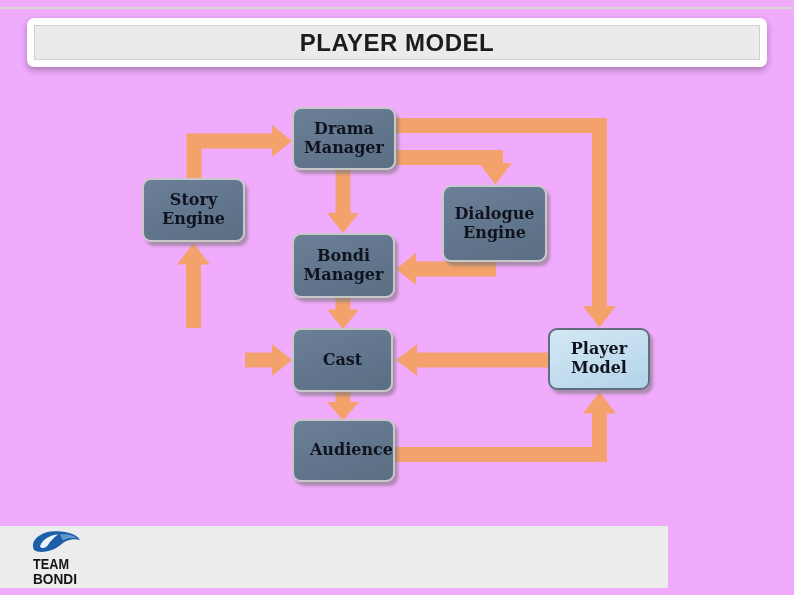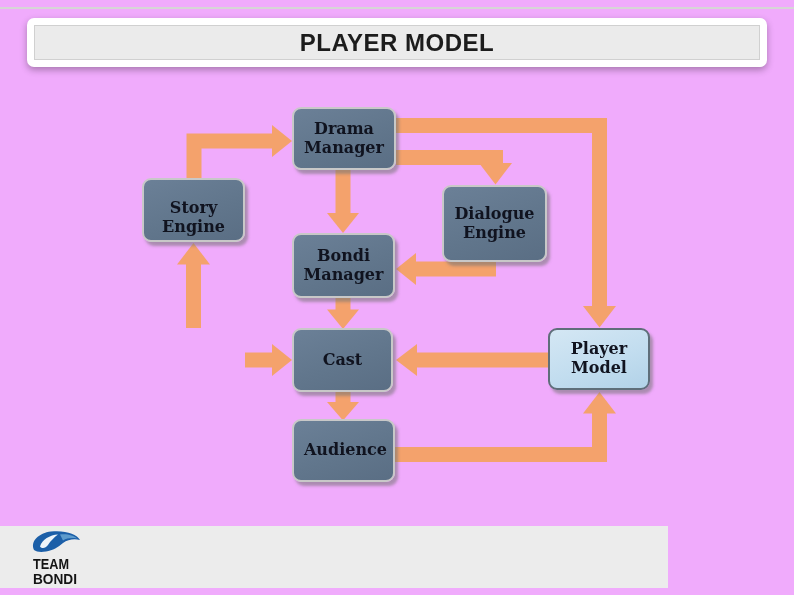--- a/index.html
+++ b/index.html
@@ -29,28 +29,28 @@
   .ar{fill:none;stroke:var(--arrow,#F4A26C);stroke-width:15;}
   .ah{fill:var(--arrow,#F4A26C);}
 
   .node{
     position:absolute;z-index:2;box-sizing:border-box;
     background:linear-gradient(160deg,#6b8097 0%,var(--node-fill,#61768C) 55%,#5a6e84 100%);
     border:2px solid var(--node-border,#C8C8C8);border-radius:9px;
     box-shadow:3px 4px 3px rgba(115,115,115,.55);
     display:flex;align-items:center;justify-content:center;text-align:center;
     font-family:"DejaVu Serif",serif;font-weight:700;font-size:16px;line-height:1.18;
-    color:var(--text,#10131f);padding:3px 6px;
+    color:var(--text,#10131f);padding:3px 0;
   }
   .node.player{
     background:linear-gradient(160deg,#d4e7f4 0%,var(--player-fill,#C2DDEF) 55%,#b2d2e8 100%);
     border-color:var(--player-border,#5F6E7A);
   }
   .n-drama   {left:292px;top:107px;width:104px;height:63px;}
-  .n-story   {left:142px;top:178px;width:103px;height:64px;align-items:flex-end;}
+  .n-story   {left:142px;top:178px;width:103px;height:64px;}
   .n-dialogue{left:442px;top:185px;width:105px;height:77px;}
   .n-cast    {left:292px;top:233px;width:103px;height:65px;}
   .n-world   {left:142px;top:328px;width:103px;height:64px;}
   .n-stage   {left:292px;top:328px;width:101px;height:64px;}
   .n-player  {left:548px;top:328px;width:102px;height:62px;}
   .n-audience{left:292px;top:419px;width:103px;height:63px;justify-content:flex-end;}
 
   
   .footer{position:absolute;left:0;top:526px;width:668px;height:62px;background:#ececec;}
   .logo{position:absolute;left:27px;top:3px;}

